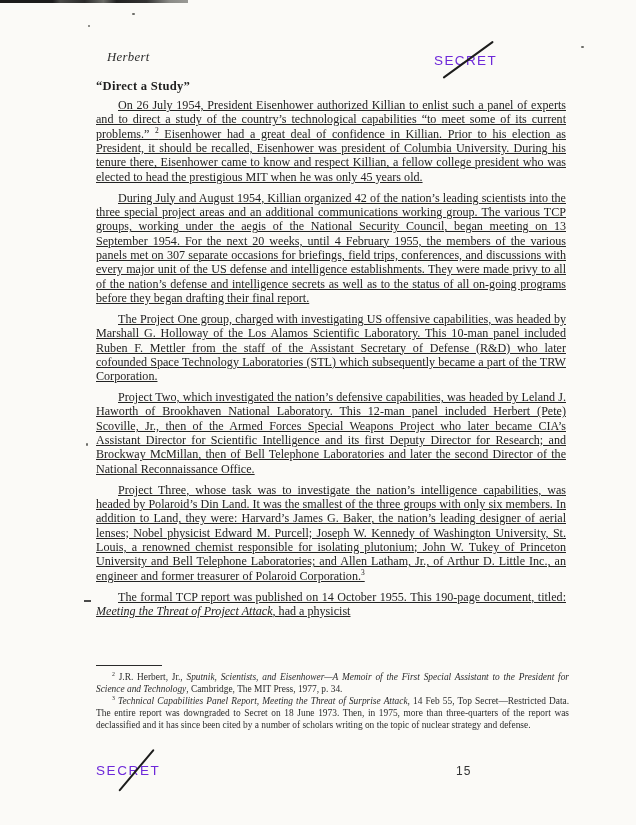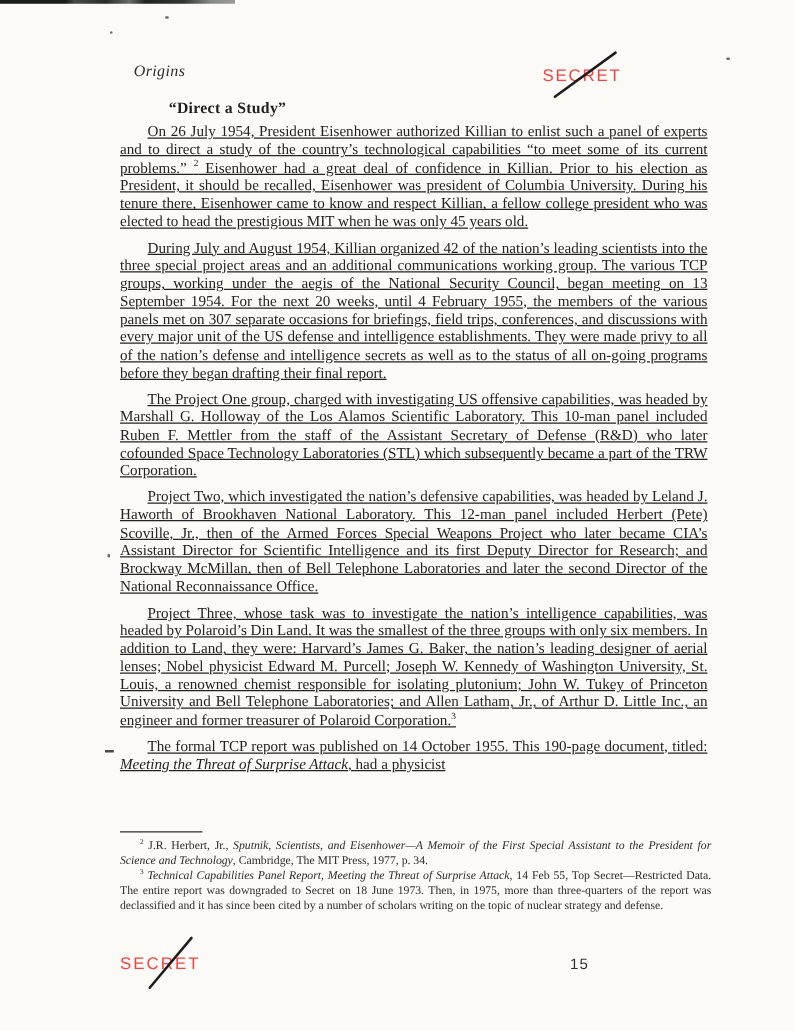--- a/index.html
+++ b/index.html
@@ -7,28 +7,28 @@
         font-family:"Liberation Serif",serif;color:#242424;overflow:hidden;}
 
   
   .scan-top{position:absolute;left:0;top:0;width:188px;height:3px;
     background:linear-gradient(90deg,#1c1c1c 0%,#1c1c1c 28%,#4a4a48 32%,#2a2a2a 45%,#6a6a66 55%,#222 62%,#333 78%,#8a8a86 90%,#9a9a96 100%);}
   .speck{position:absolute;background:#6d6d69;border-radius:1px;}
 
   
   .running-title{position:absolute;left:107px;top:50px;font-style:italic;
     font-size:12.8px;color:#2d2d2d;letter-spacing:0.3px;}
-  .classification{font-family:"Liberation Sans",sans-serif;color:#ef4444;}
+  .classification{font-family:"Liberation Sans",sans-serif;color:#6d28d9;}
   .hdr-class{position:absolute;left:434px;top:53px;font-size:13.5px;letter-spacing:1.4px;}
   .slash{position:absolute;height:1.6px;background:#1d1d1d;transform-origin:0 50%;border-radius:1px;}
   .hdr-slash{left:443px;top:77px;width:62px;transform:rotate(-36deg);}
 
   
   .section-title{position:absolute;left:96px;top:79px;font-size:12.6px;
-    font-weight:600;letter-spacing:0.25px;color:#1f1f1f;margin-left:39px;}
+    font-weight:600;letter-spacing:0.25px;color:#1f1f1f;}
 
   
   .body-text{position:absolute;left:96px;top:98px;width:470px;
     font-size:12.1px;line-height:14.35px;text-align:justify;color:#232323;}
   .body-text p{margin:0 0 6.5px;text-indent:22px;text-decoration:underline;}
   sup{font-size:0.62em;vertical-align:super;line-height:0;}
 
   
   .fn-rule{position:absolute;left:96px;top:665px;width:66px;border-top:1.5px solid #2a2a2a;}
   .footnotes{position:absolute;left:96px;top:671px;width:473px;
@@ -48,33 +48,33 @@
 
 <div class="page">
 
   <div class="scan-top"></div>
   <div class="speck" style="left:132px;top:13px;width:3px;height:2px;"></div>
   <div class="speck" style="left:88px;top:25px;width:2px;height:2px;"></div>
   <div class="speck" style="left:581px;top:46px;width:3px;height:2px;"></div>
   <div class="speck" style="left:86px;top:443px;width:2px;height:3px;"></div>
   <div class="margin-dash"></div>
 
-  <div class="running-title">Origins</div>
+  <div class="running-title">Herbert</div>
   <div class="classification hdr-class">SECRET</div>
   <div class="slash hdr-slash"></div>
 
   <div class="section-title">“Direct a Study”</div>
 
   <div class="body-text">
       <p><span>On 26 July 1954, President Eisenhower authorized Killian to enlist such a panel of experts and to direct a study of the country’s technological capabilities “to meet some of its current problems.” </span><sup>2</sup><span> Eisenhower had a great deal of confidence in Killian. Prior to his election as President, it should be recalled, Eisenhower was president of Columbia University. During his tenure there, Eisenhower came to know and respect Killian, a fellow college president who was elected to head the prestigious MIT when he was only 45 years old.</span></p>
       <p><span>During July and August 1954, Killian organized 42 of the nation’s leading scientists into the three special project areas and an additional communications working group. The various TCP groups, working under the aegis of the National Security Council, began meeting on 13 September 1954. For the next 20 weeks, until 4 February 1955, the members of the various panels met on 307 separate occasions for briefings, field trips, conferences, and discussions with every major unit of the US defense and intelligence establishments. They were made privy to all of the nation’s defense and intelligence secrets as well as to the status of all on-going programs before they began drafting their final report.</span></p>
       <p><span>The Project One group, charged with investigating US offensive capabilities, was headed by Marshall G. Holloway of the Los Alamos Scientific Laboratory. This 10-man panel included Ruben F. Mettler from the staff of the Assistant Secretary of Defense (R&amp;D) who later cofounded Space Technology Laboratories (STL) which subsequently became a part of the TRW Corporation.</span></p>
       <p><span>Project Two, which investigated the nation’s defensive capabilities, was headed by Leland J. Haworth of Brookhaven National Laboratory. This 12-man panel included Herbert (Pete) Scoville, Jr., then of the Armed Forces Special Weapons Project who later became CIA’s Assistant Director for Scientific Intelligence and its first Deputy Director for Research; and Brockway McMillan, then of Bell Telephone Laboratories and later the second Director of the National Reconnaissance Office.</span></p>
       <p><span>Project Three, whose task was to investigate the nation’s intelligence capabilities, was headed by Polaroid’s Din Land. It was the smallest of the three groups with only six members. In addition to Land, they were: Harvard’s James G. Baker, the nation’s leading designer of aerial lenses; Nobel physicist Edward M. Purcell; Joseph W. Kennedy of Washington University, St. Louis, a renowned chemist responsible for isolating plutonium; John W. Tukey of Princeton University and Bell Telephone Laboratories; and Allen Latham, Jr., of Arthur D. Little Inc., an engineer and former treasurer of Polaroid Corporation.</span><sup>3</sup></p>
-      <p><span>The formal TCP report was published on 14 October 1955. This 190-page document, titled: </span><i>Meeting the Threat of Surprise Attack</i><span>, had a physicist</span></p>
+      <p><span>The formal TCP report was published on 14 October 1955. This 190-page document, titled: </span><i>Meeting the Threat of Project Attack</i><span>, had a physicist</span></p>
     </div>
 
   <div class="fn-rule"></div>
   <div class="footnotes">
       <p><sup>2</sup><span> J.R. Herbert, Jr., </span><i>Sputnik, Scientists, and Eisenhower—A Memoir of the First Special Assistant to the President for Science and Technology</i><span>, Cambridge, The MIT Press, 1977, p. 34.</span></p>
       <p><sup>3</sup><span> </span><i>Technical Capabilities Panel Report, Meeting the Threat of Surprise Attack</i><span>, 14 Feb 55, Top Secret—Restricted Data. The entire report was downgraded to Secret on 18 June 1973. Then, in 1975, more than three-quarters of the report was declassified and it has since been cited by a number of scholars writing on the topic of nuclear strategy and defense.</span></p>
     </div>
 
   <div class="classification ftr-class">SECRET</div>
   <div class="slash ftr-slash"></div>

